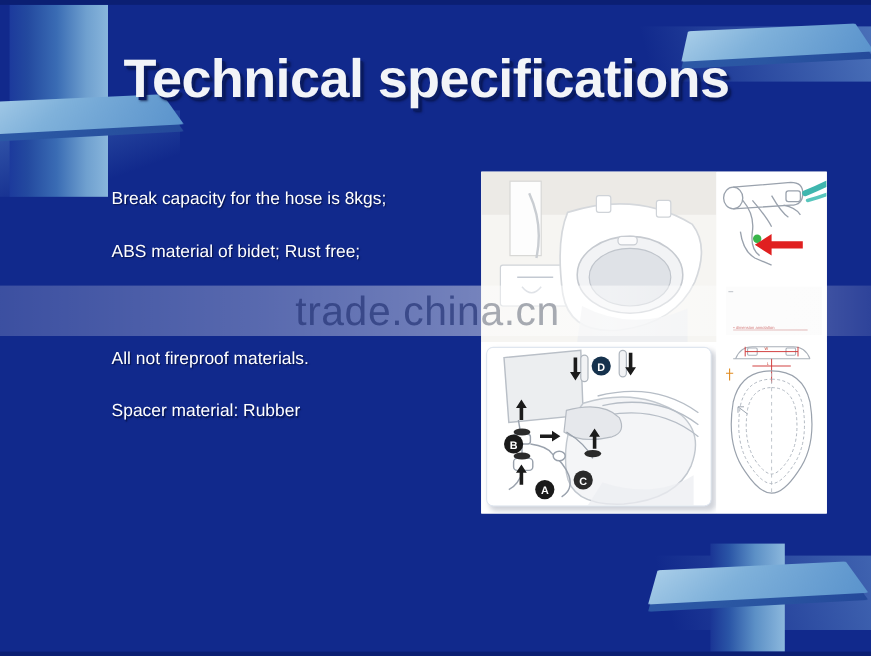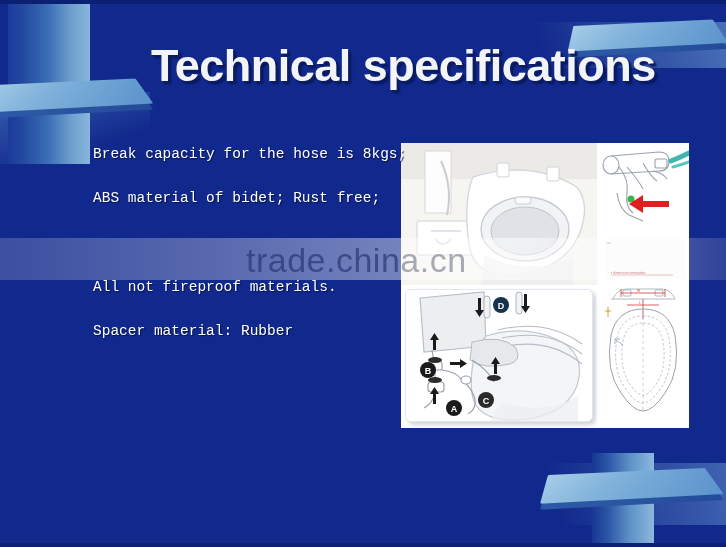--- a/index.html
+++ b/index.html
@@ -111,31 +111,29 @@
     position: absolute;
     left: 103px;
     top: 40px;
     z-index: 10;
     font-size: 45px;
     font-weight: bold;
     color: #f2f4f8;
     letter-spacing: -0.5px;
     white-space: nowrap;
     text-shadow: 2px 2px 0 #0a1c63, 3px 3px 2px rgba(5,15,60,.75);
-    margin-left: 48px;
   }
 
   
   #body-text {
     position: absolute;
     left: 93px;
-    top: 146px;
+    top: 158px;
     width: 300px;
     z-index: 10;
-    font-family: Liberation Mono, monospace;
   }
   .line {
     color: #ffffff;
     font-size: 14.5px;
     line-height: 1.2;
     margin-bottom: 27px;
     white-space: nowrap;
     text-shadow: 1px 1px 1px rgba(4,14,60,.8);
   }
   .line.indent { padding-left: 23px; }

